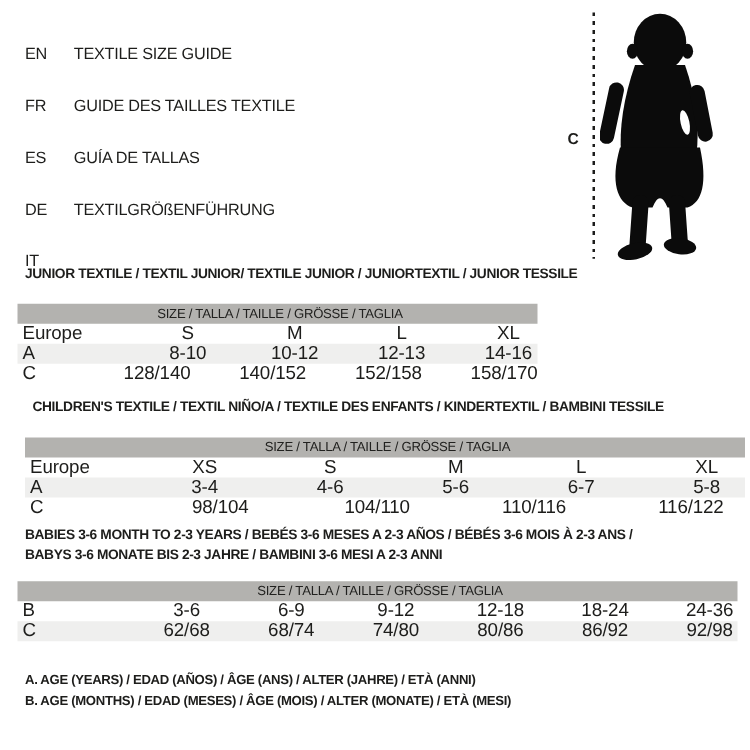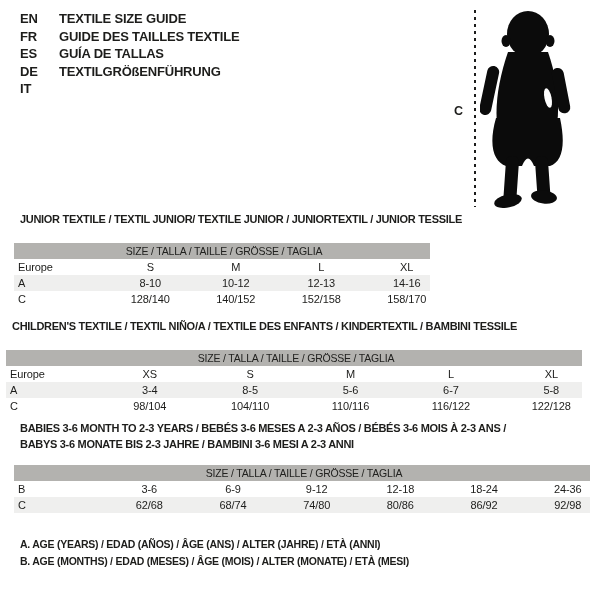--- a/index.html
+++ b/index.html
@@ -6,47 +6,47 @@
   body{
     width:600px;height:600px;position:relative;overflow:hidden;
     font-family:"Liberation Sans", sans-serif;
     color:var(--text,#1d1d1b);
     -webkit-font-smoothing:antialiased;
   }
   .abs{position:absolute;}
 
   
   #legend{left:20px;top:10px;}
-  .legend-row{display:flex;line-height:17.5px;font-weight:700;font-size:13px;letter-spacing:-0.2px;}
+  .legend-row{display:flex;line-height:17.5px;font-weight:400;font-size:13px;letter-spacing:-0.2px;margin-top:24px;}
   .legend-code{width:39px;}
   .legend-label{white-space:nowrap;}
 
   
   #figure{left:450px;top:0;width:145px;height:215px;}
   .dash-line{
     position:absolute;left:24px;top:10px;width:2px;height:197px;
     background:repeating-linear-gradient(to bottom,#1c1c1b 0 3px,transparent 3px 7px);
   }
   .measure-label{position:absolute;left:4px;top:104px;font-weight:700;font-size:12.5px;}
   .baby-svg{position:absolute;left:30px;top:8px;}
 
   
   .tbl{position:absolute;}
   .tbl-0{left:14px;top:213px;width:416px;}
-  .tbl-1{left:6px;top:320px;width:576px;}
+  .tbl-1{left:20px;top:320px;width:576px;}
   .tbl-2{left:14px;top:420px;width:576px;}
   .tbl-title{font-weight:700;font-size:11px;letter-spacing:-0.3px;line-height:12px;white-space:nowrap;margin-left:6px;}
   .tbl-0 .tbl-titles,.tbl-1 .tbl-titles{margin-bottom:18px;}
   .tbl-2 .tbl-title{line-height:16px;}
   .tbl-2 .tbl-titles{margin-bottom:13px;}
   .tbl-header-bar{
     height:16px;line-height:16px;background:var(--bar,#b3b2af);
     font-size:10.5px;letter-spacing:-0.2px;padding-left:4px;color:#21211f;text-align:center;
   }
-  .tbl-row{display:flex;height:16px;line-height:16px;font-size:11px;letter-spacing:-0.1px;gap:39px;}
+  .tbl-row{display:flex;height:16px;line-height:16px;font-size:15px;letter-spacing:-0.1px;gap:39px;}
   .tbl-row.alt{background:var(--alt,#efefee);}
   .tbl-row .lbl{width:70px;padding-left:4px;}
   .tbl-row .val{flex:1;text-align:center;}
 
   
   #notes{left:20px;top:536px;}
   .note-line{font-weight:700;font-size:10.5px;letter-spacing:-0.25px;line-height:16.5px;white-space:nowrap;}
 </style>
 </head>
 <body style="--text: #1d1d1b; --bar: #b3b2af; --alt: #efefee;">
@@ -133,32 +133,31 @@
           <span class="lbl">Europe</span>
           <span class="val">XS</span>
           <span class="val">S</span>
           <span class="val">M</span>
           <span class="val">L</span>
           <span class="val">XL</span>
         </div>
         <div class="tbl-row alt">
           <span class="lbl">A</span>
           <span class="val">3-4</span>
-          <span class="val">8-5</span>
+          <span class="val">4-6</span>
           <span class="val">5-6</span>
           <span class="val">6-7</span>
           <span class="val">5-8</span>
         </div>
         <div class="tbl-row">
           <span class="lbl">C</span>
           <span class="val">98/104</span>
           <span class="val">104/110</span>
           <span class="val">110/116</span>
           <span class="val">116/122</span>
-          <span class="val">122/128</span>
         </div>
       </div>
       <div class="tbl tbl-2">
         <div class="tbl-titles">
           <div class="tbl-title">BABIES 3-6 MONTH TO 2-3 YEARS / BEBÉS 3-6 MESES A 2-3 AÑOS / BÉBÉS 3-6 MOIS À 2-3 ANS /</div>
           <div class="tbl-title">BABYS 3-6 MONATE BIS 2-3 JAHRE / BAMBINI 3-6 MESI A 2-3 ANNI</div>
         </div>
         <div class="tbl-header-bar">SIZE / TALLA / TAILLE / GRÖSSE / TAGLIA</div>
         <div class="tbl-row">
           <span class="lbl">B</span>

